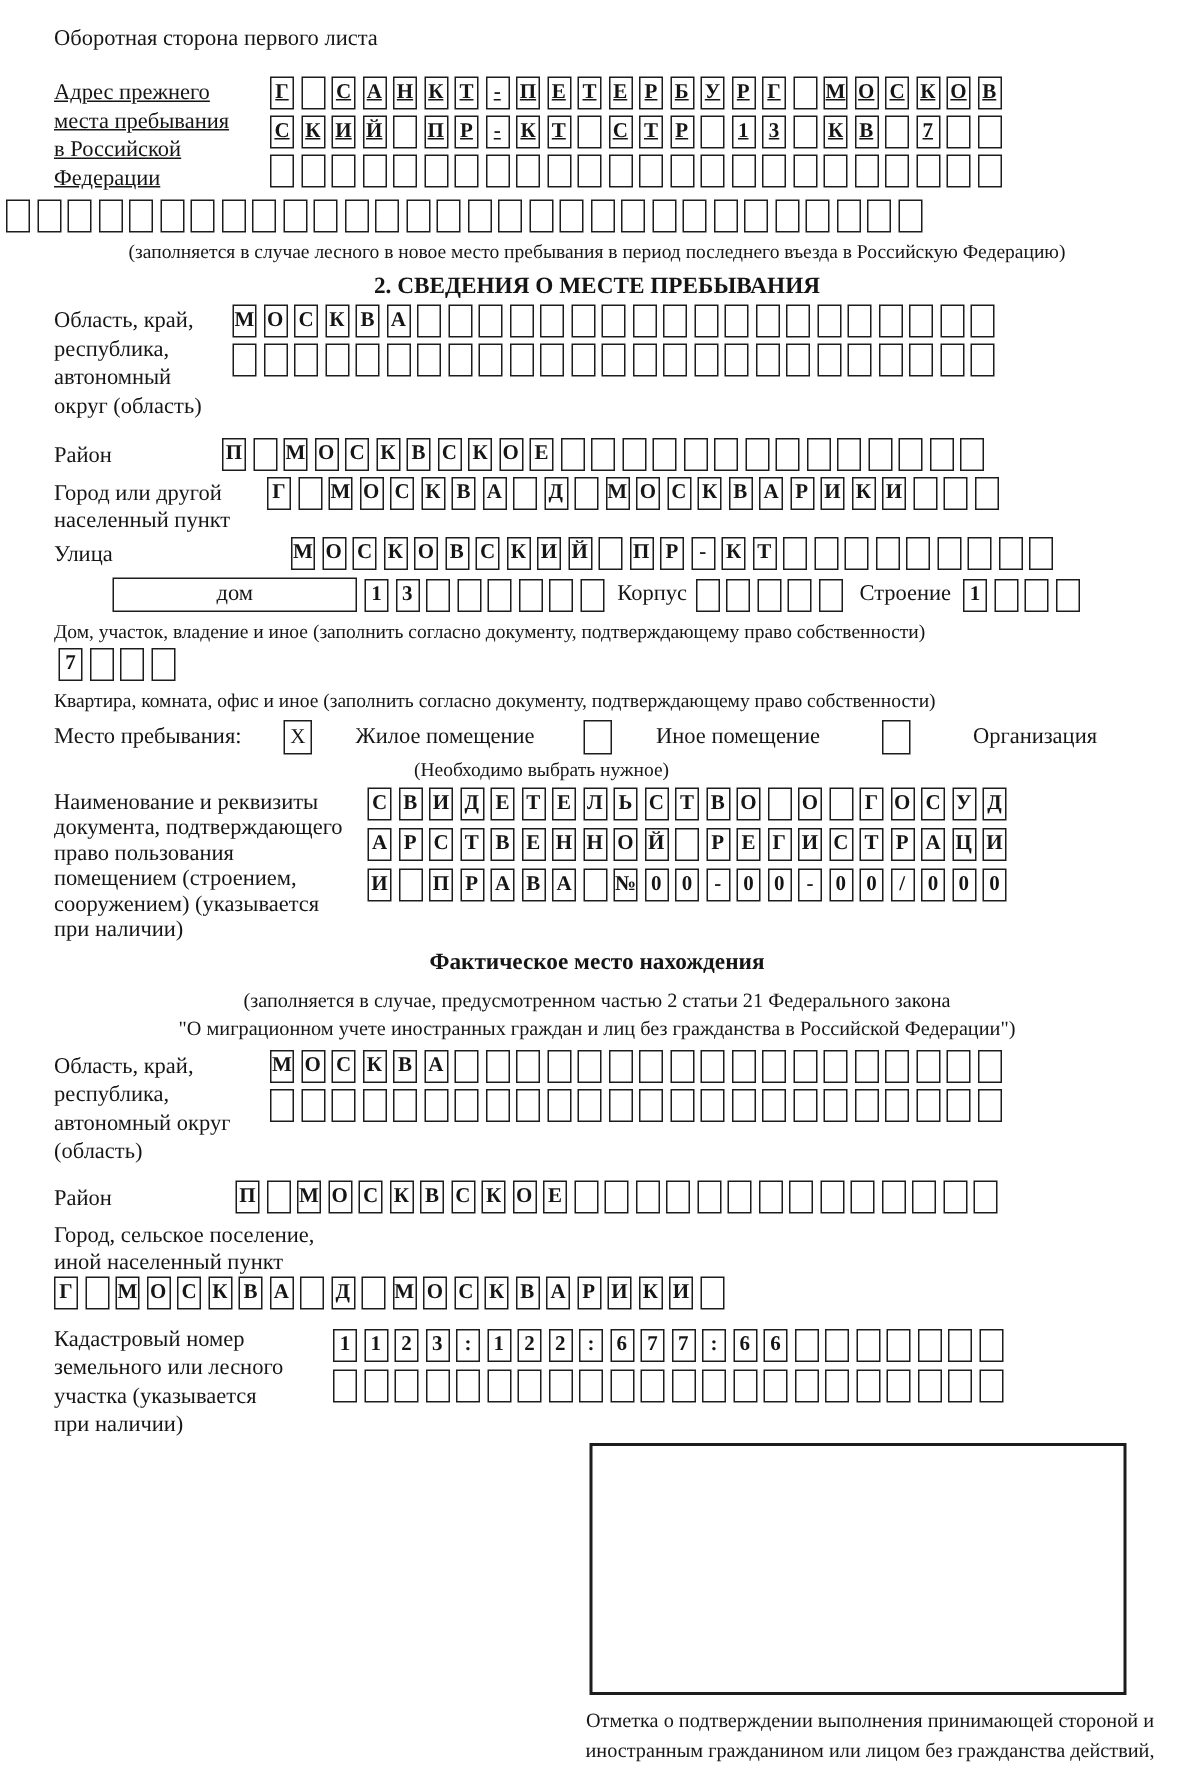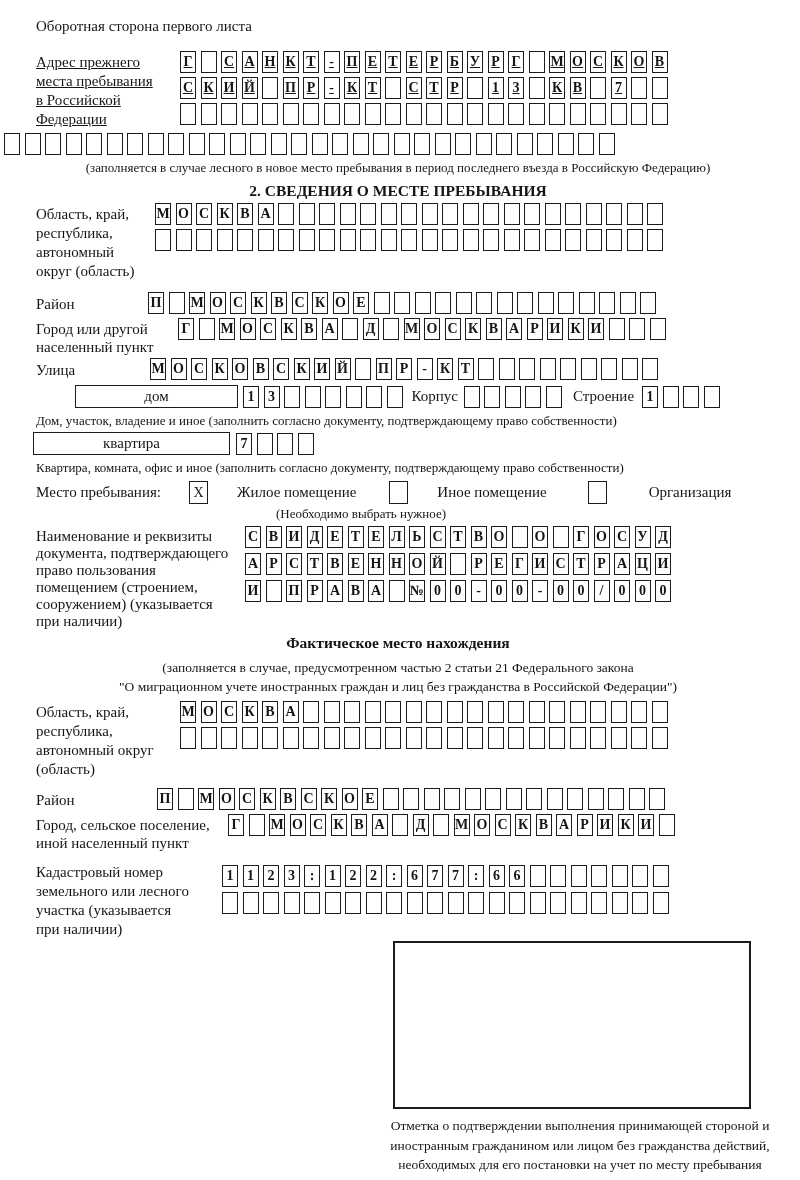--- a/index.html
+++ b/index.html
@@ -296,21 +296,21 @@
       <div class="cell">Р</div>
       <div class="cell">И</div>
       <div class="cell">К</div>
       <div class="cell">И</div>
       <div class="cell"></div>
       <div class="cell"></div>
       <div class="cell"></div>
     </div>
 </div>
 
-<div class="frow" style="margin-top:2px;">
+<div class="frow" style="margin-top:2px;gap:44px;">
   <div class="flabel" style="width:114px; padding-top:3px;">Улица</div>
   <div class="cellrow">
       <div class="cell">М</div>
       <div class="cell">О</div>
       <div class="cell">С</div>
       <div class="cell">К</div>
       <div class="cell">О</div>
       <div class="cell">В</div>
       <div class="cell">С</div>
       <div class="cell">К</div>
@@ -358,21 +358,20 @@
   <div class="cellrow">
       <div class="cell">1</div>
       <div class="cell"></div>
       <div class="cell"></div>
       <div class="cell"></div>
     </div>
 </div>
 <div class="caption" style="margin-top:5px;">Дом, участок, владение и иное (заполнить согласно документу, подтверждающему право собственности)</div>
 
 <div class="frow" style="margin-top:3px; margin-left:-3px; align-items:center;">
-  <div class="widebox" style="width:197px;">квартира</div>
   <div class="cellrow" style="margin-left:6px;">
       <div class="cell">7</div>
       <div class="cell"></div>
       <div class="cell"></div>
       <div class="cell"></div>
     </div>
 </div>
 <div class="caption" style="margin-top:5px;">Квартира, комната, офис и иное (заполнить согласно документу, подтверждающему право собственности)</div>
 
 <div class="frow" style="margin-top:5px; align-items:center;gap:20px;">
@@ -555,21 +554,21 @@
       <div class="cell"></div>
       <div class="cell"></div>
       <div class="cell"></div>
       <div class="cell"></div>
       <div class="cell"></div>
       <div class="cell"></div>
       <div class="cell"></div>
     </div>
 </div>
 
-<div class="frow" style="margin-top:4px;">
+<div class="frow" style="margin-top:4px;flex-direction:column;">
   <div class="flabel" style="width:192px; line-height:18px; padding-top:2px;">Город, сельское поселение,
 иной населенный пункт</div>
   <div class="cellrow">
       <div class="cell">Г</div>
       <div class="cell"></div>
       <div class="cell">М</div>
       <div class="cell">О</div>
       <div class="cell">С</div>
       <div class="cell">К</div>
       <div class="cell">В</div>

